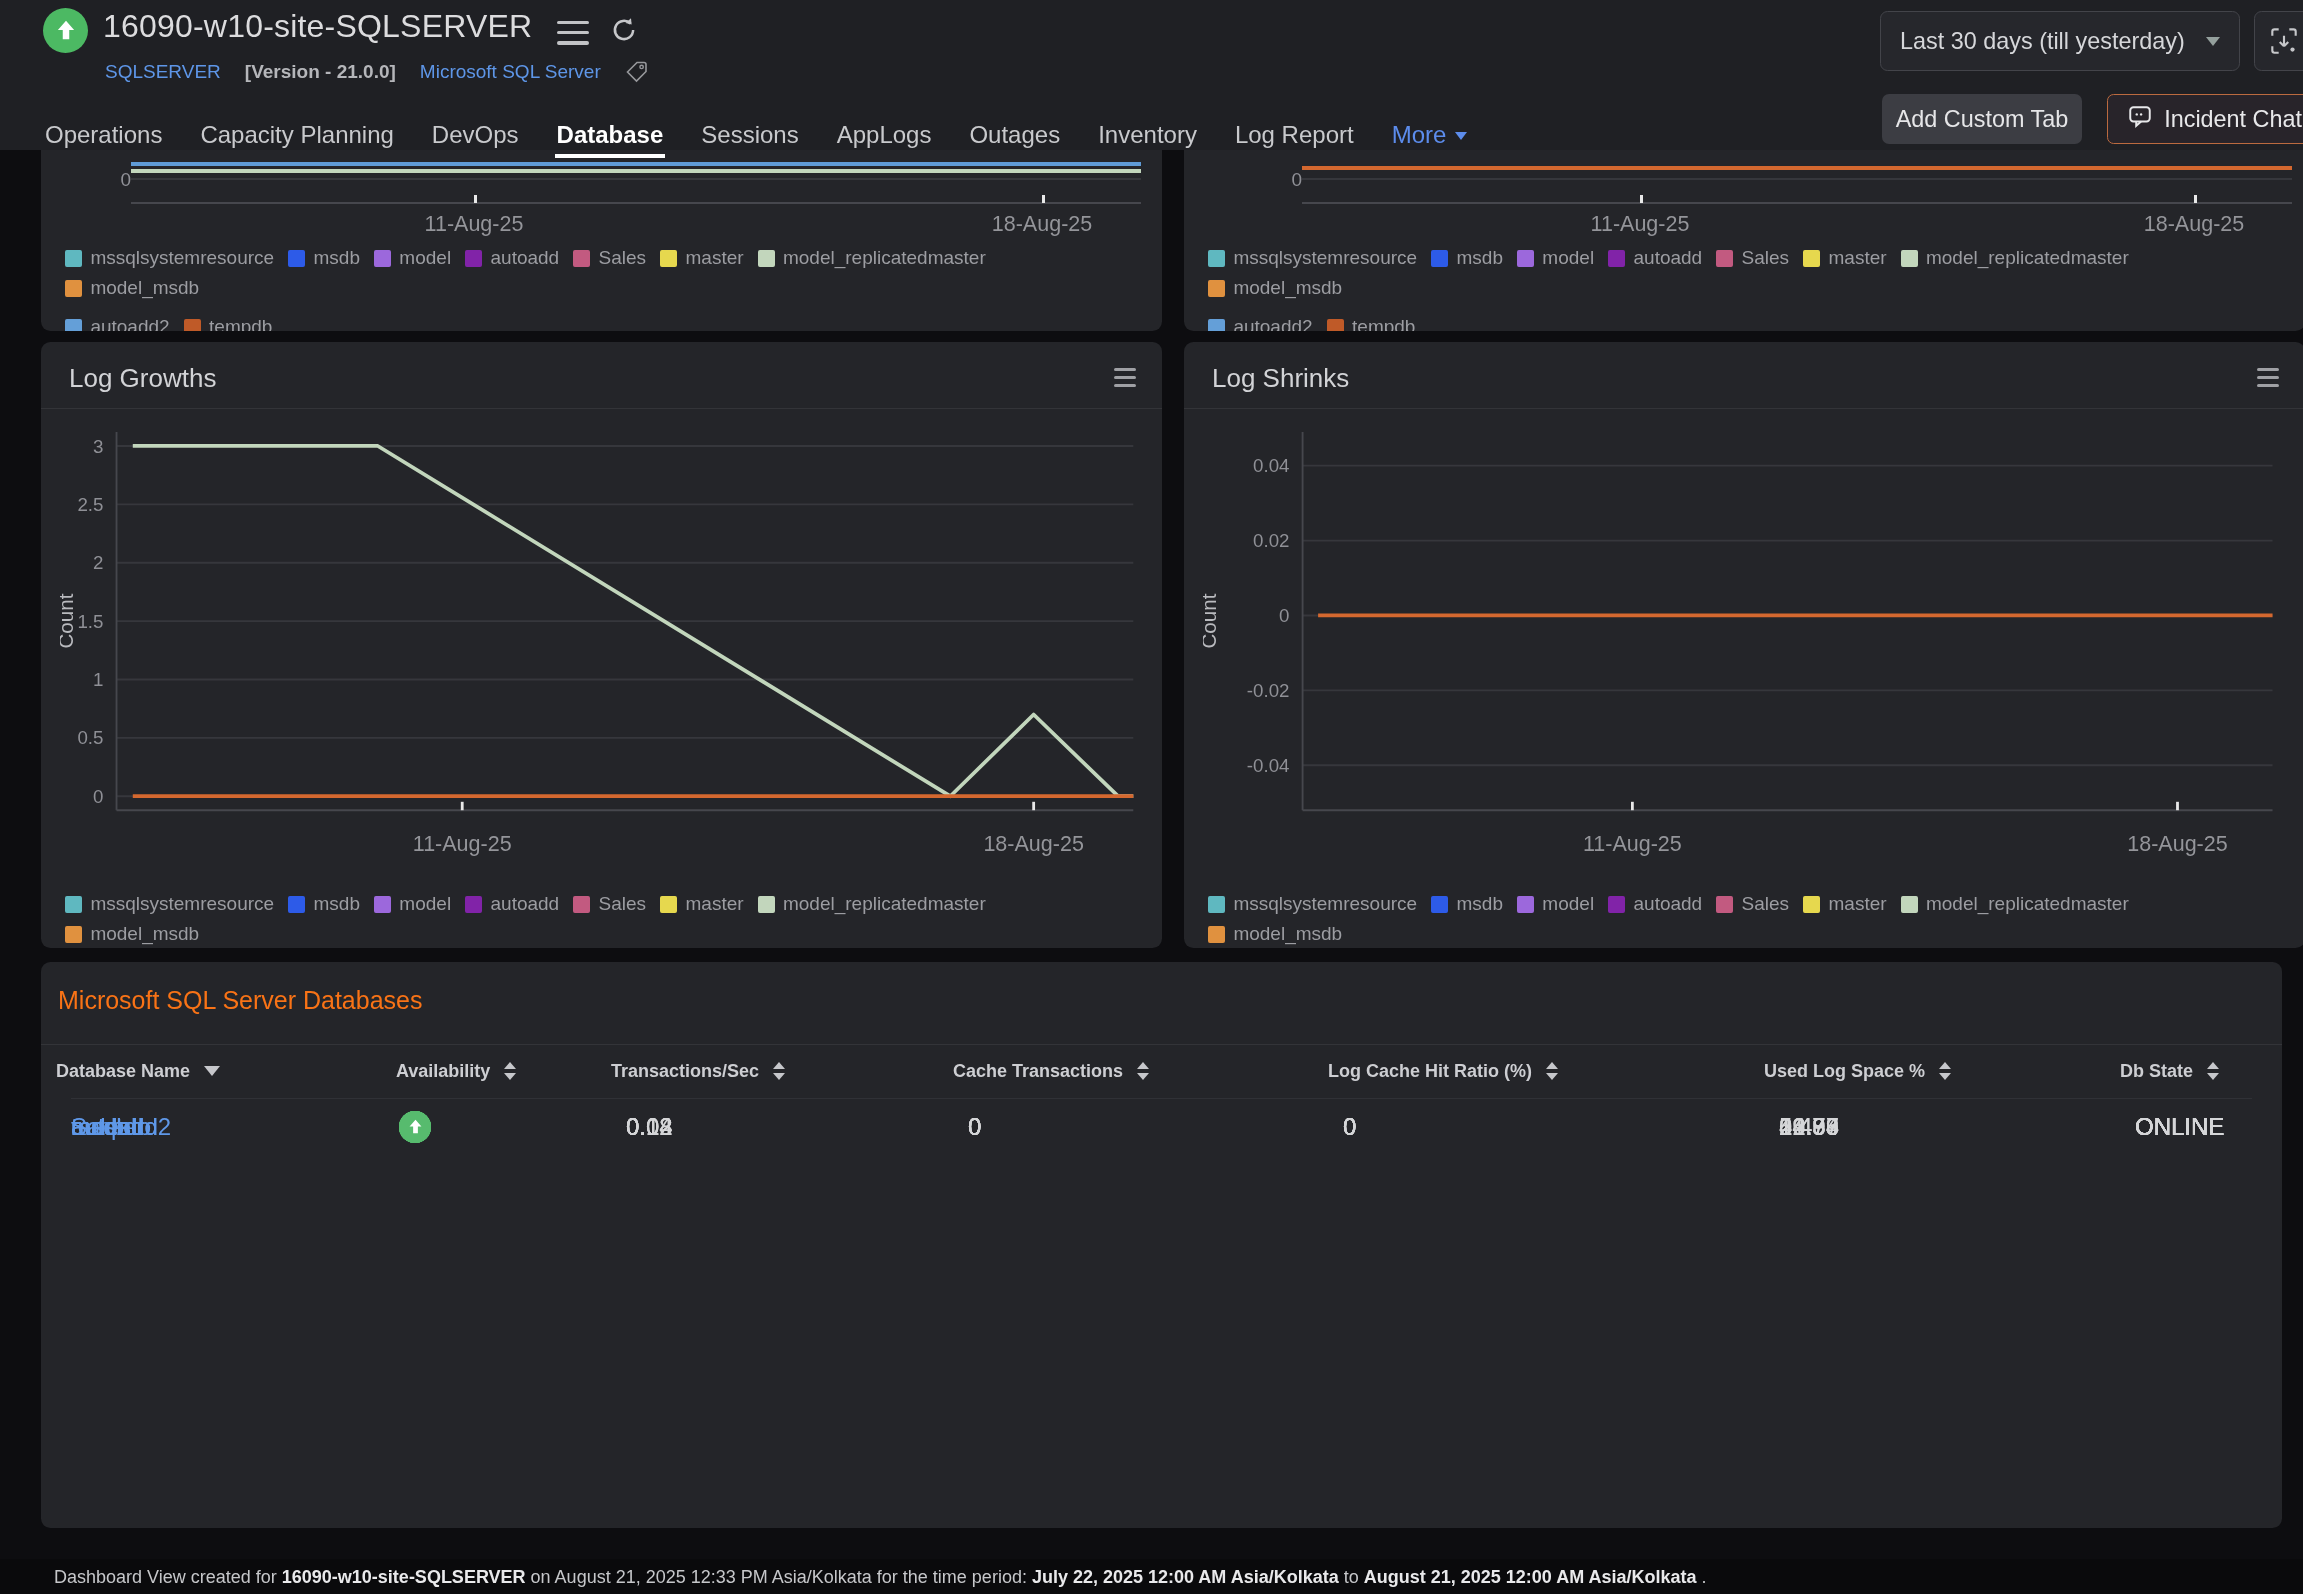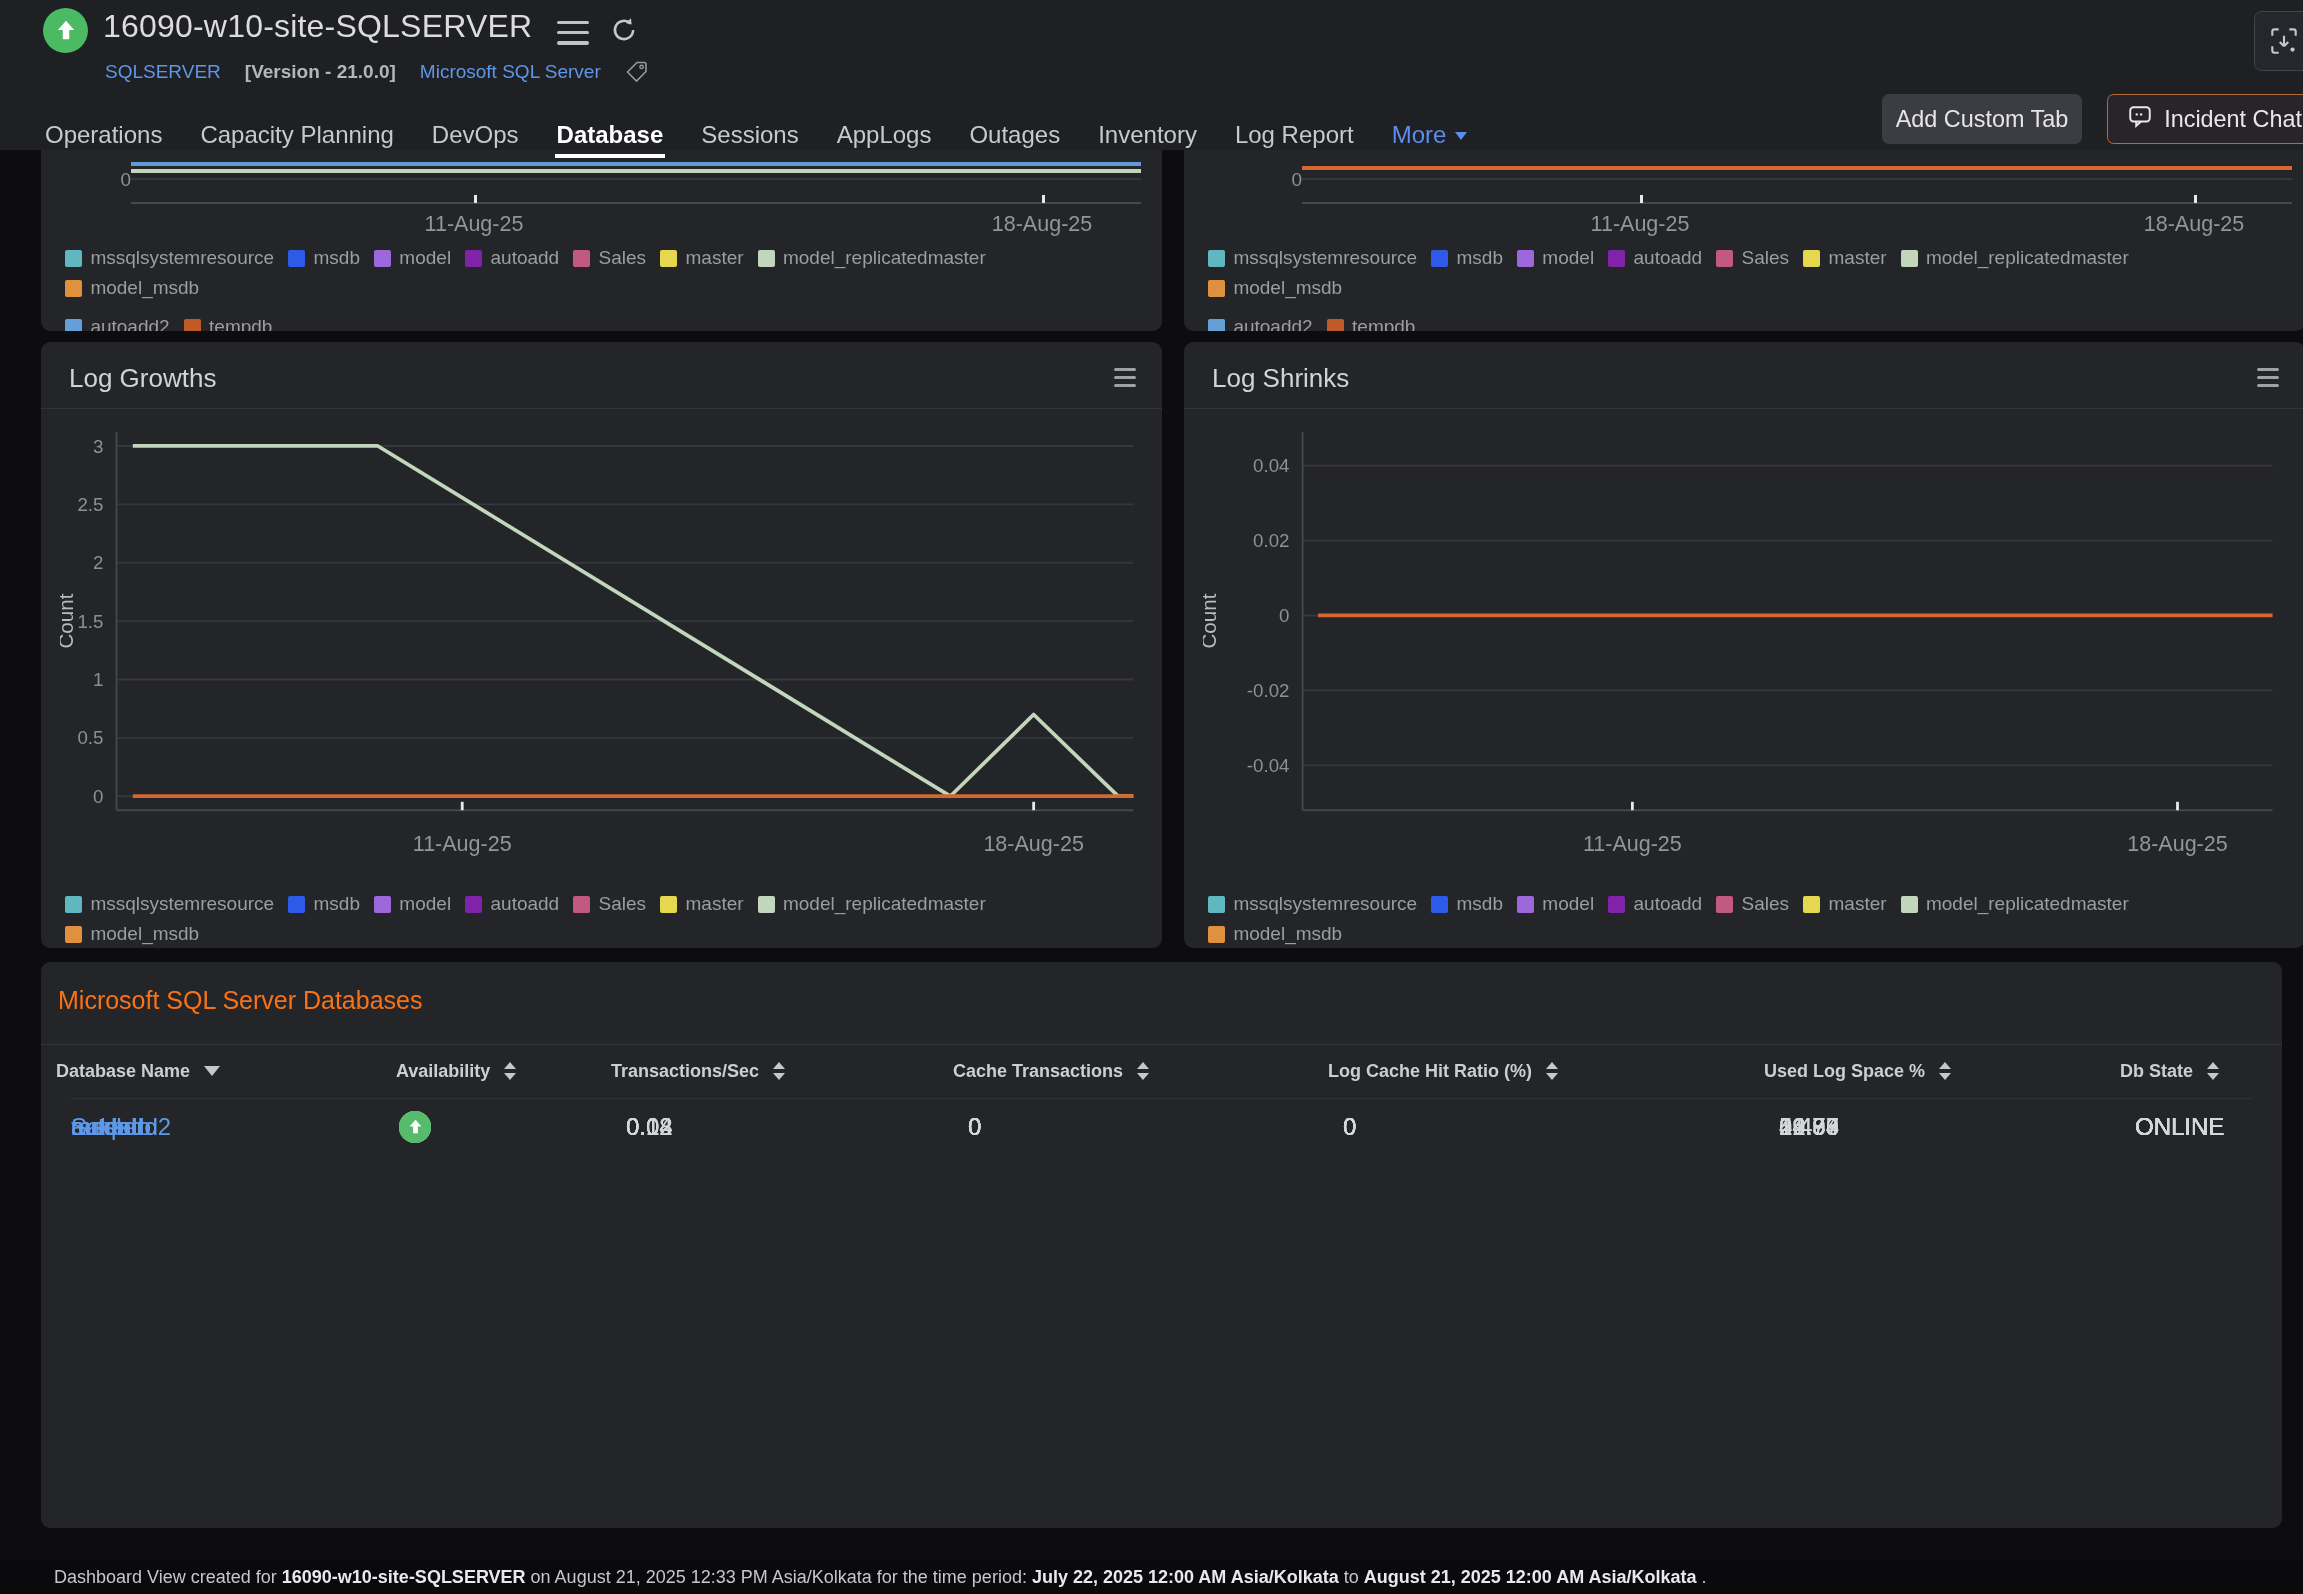--- a/index.html
+++ b/index.html
@@ -122,20 +122,24 @@
       <span class="ver">[Version - 21.0.0]</span>
       <a>Microsoft SQL Server</a>
       <span class="tagbtn">
         <svg width="24" height="24" viewBox="0 0 24 24">
             <path d="M2.5 12 L12 2.5 h7 a2 2 0 0 1 2 2 v7 L11.5 21 Z" fill="none" stroke="#97989c" stroke-width="1.6"></path>
             <circle cx="16.6" cy="6.9" r="1.7" fill="none" stroke="#97989c" stroke-width="1.4"></circle>
           </svg>
       </span>
     </div>
 
+    <div class="timerange">
+      <span class="val">Last 30 days (till yesterday)</span>
+      <span class="caret"></span>
+    </div>
     <div class="iconbtn">
       <svg width="34" height="34" viewBox="0 0 32 32">
         <path d="M5 11 V7 a2 2 0 0 1 2-2 h4 M21 5 h4 a2 2 0 0 1 2 2 v4 M5 21 v4 a2 2 0 0 0 2 2 h4" fill="none" stroke="#c6c7ca" stroke-width="2"></path>
         <path d="M16 11 v10 M16 21 l-4-4 M16 21 l4-4" fill="none" stroke="#c6c7ca" stroke-width="2"></path>
         <circle cx="24" cy="24" r="2" fill="#c6c7ca"></circle>
       </svg>
     </div>
     <div class="btn-add">Add Custom Tab</div>
     <div class="btn-chat">
       <span>

